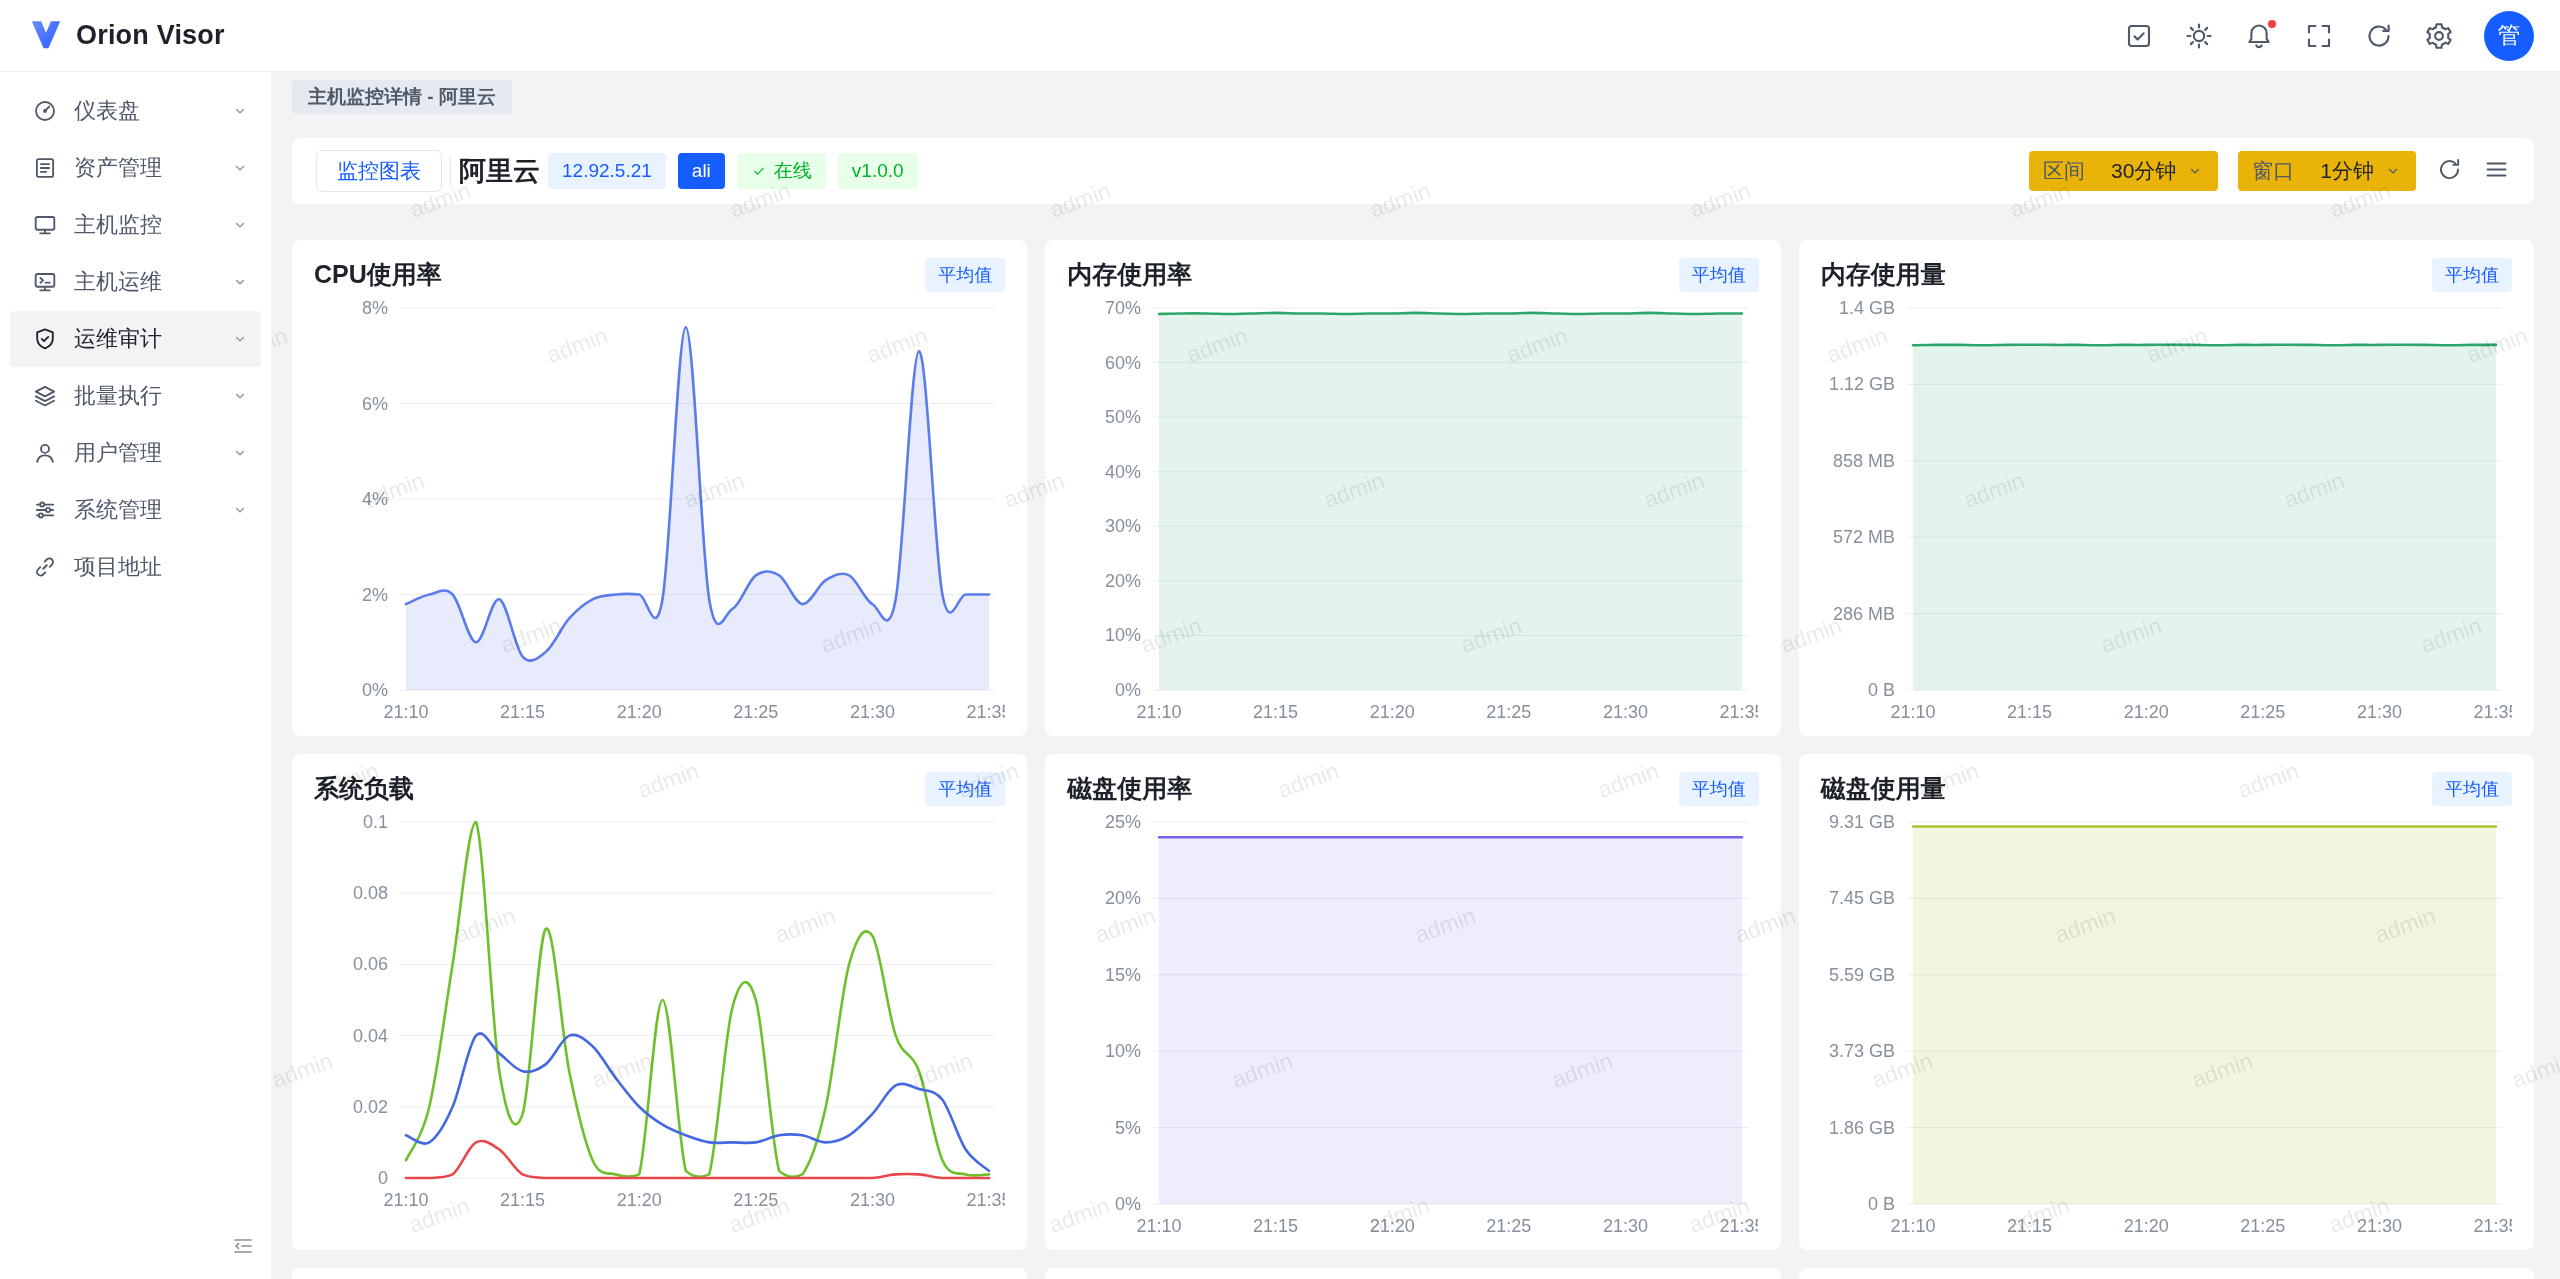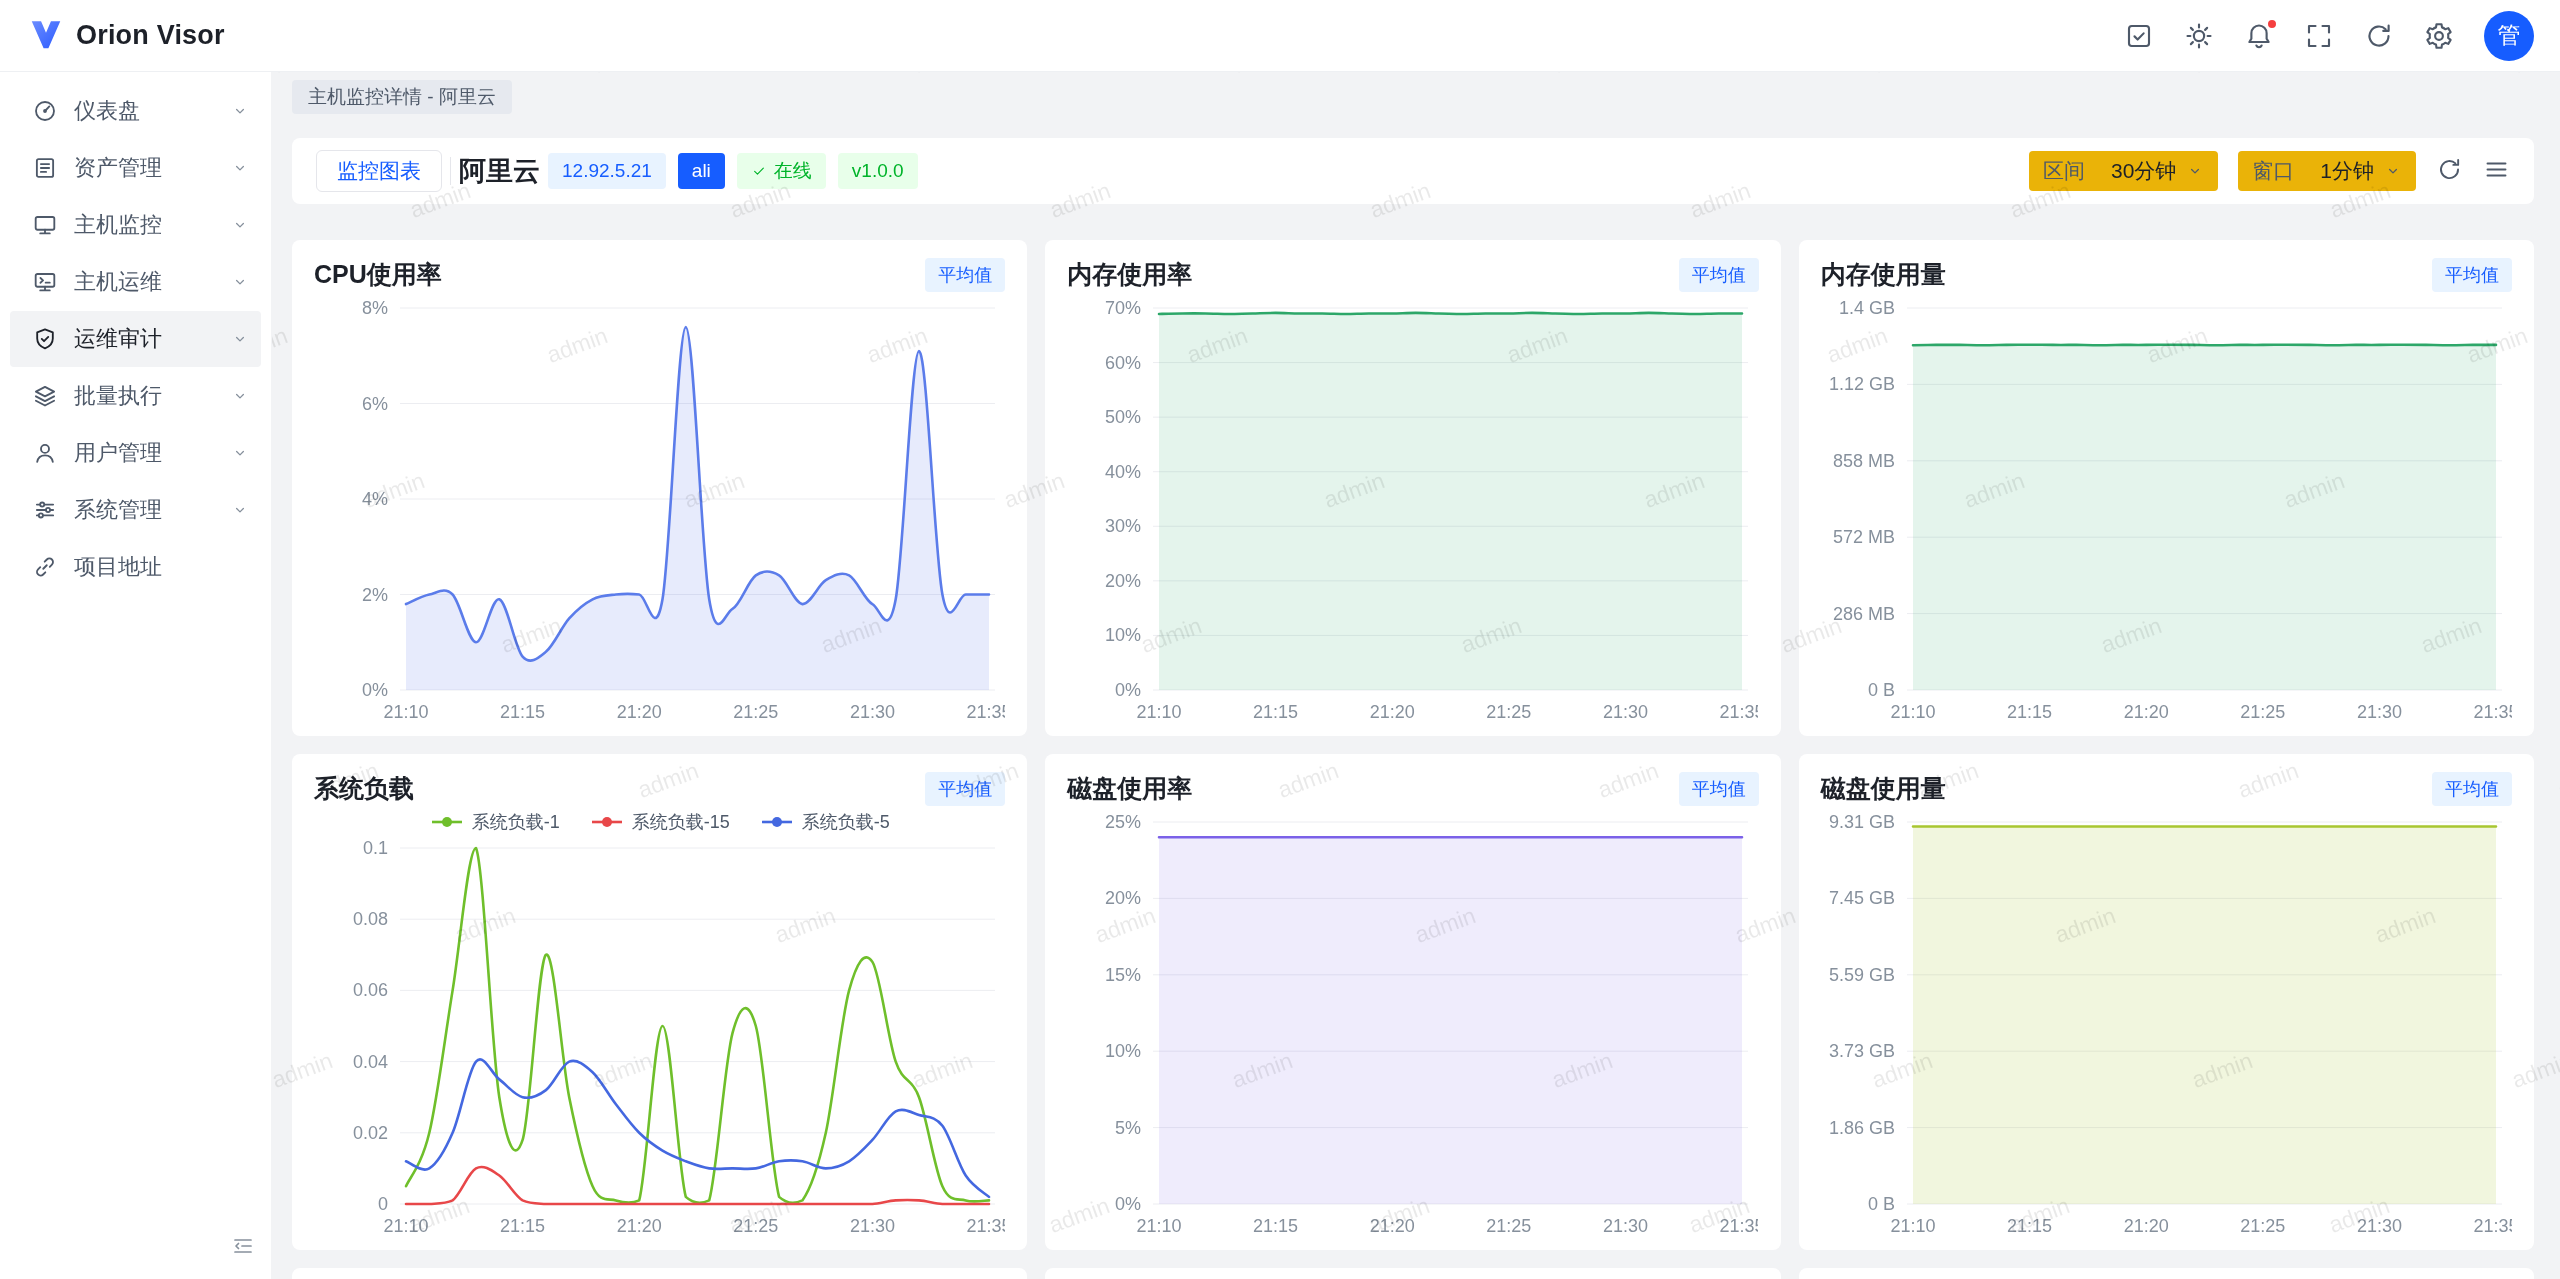--- a/index.html
+++ b/index.html
@@ -29,21 +29,21 @@
   .side-item.active { background:#f2f3f5; color:#1d2129; }
   .side-item .s-icon { display:flex; margin-right:16px; }
   .side-label { flex:1; white-space:nowrap; }
   .side-chev { color:#86909c; display:flex; }
   .collapse-btn { position:absolute; right:16px; bottom:18px; background:none; border:none; color:#86909c;
                   cursor:pointer; display:flex; }
 
   .content { flex:1; padding:8px 26px 0 20px; position:relative; overflow:hidden; background:#f2f3f5; }
 
   
-  .tabbar { margin-bottom:24px; }
+  .tabbar { margin-bottom:24px;font-weight:bold; }
   .crumb-chip { display:inline-flex; align-items:center; height:34px; padding:0 16px; background:#e6e9ef;
                 border-radius:4px; font-size:19px; color:#4e5969; cursor:pointer; }
 
   
   .toolbar { height:66px; background:#fff; border-radius:8px; display:flex; align-items:center;
              justify-content:space-between; padding:0 24px; margin-bottom:36px; }
   .toolbar-left { display:flex; align-items:center; gap:8px; }
   .chart-tab { height:42px; padding:0 20px; border:1px solid #e5e6eb; border-radius:6px; background:#fff;
                color:#165DFF; font-size:21px; cursor:pointer; }
   .vdiv { width:1px; height:28px; background:#e5e6eb; }
@@ -428,43 +428,20 @@
                 <text x="558.4" y="424" text-anchor="middle" fill="#86909c" font-size="18">21:30</text>
                 <text x="675" y="424" text-anchor="middle" fill="#86909c" font-size="18">21:35</text>
                 <path d="M 92 51.19810267857141 C 95.9 51.2 107.5 51.0 115.3 50.9 C 123.1 50.9 130.9 50.9 138.6 50.9 C 146.4 51.0 154.2 51.2 162.0 51.2 C 169.7 51.2 177.5 51.0 185.3 50.9 C 193.1 50.8 200.8 50.7 208.6 50.7 C 216.4 50.7 224.1 50.9 231.9 50.9 C 239.7 51.0 247.5 50.9 255.2 50.9 C 263.0 51.0 270.8 51.2 278.6 51.2 C 286.3 51.2 294.1 51.0 301.9 50.9 C 309.7 50.9 317.4 51.0 325.2 50.9 C 333.0 50.9 340.7 50.7 348.5 50.7 C 356.3 50.7 364.1 50.8 371.8 50.9 C 379.6 51.0 387.4 51.2 395.2 51.2 C 402.9 51.2 410.7 51.0 418.5 50.9 C 426.3 50.9 434.0 51.0 441.8 50.9 C 449.6 50.9 457.3 50.7 465.1 50.7 C 472.9 50.7 480.7 50.8 488.4 50.9 C 496.2 51.0 504.0 51.2 511.8 51.2 C 519.5 51.2 527.3 51.0 535.1 50.9 C 542.9 50.9 550.6 51.0 558.4 50.9 C 566.2 50.9 573.9 50.7 581.7 50.7 C 589.5 50.7 597.3 50.8 605.0 50.9 C 612.8 51.0 620.6 51.2 628.4 51.2 C 636.1 51.2 643.9 51.0 651.7 50.9 C 659.5 50.9 671.1 50.9 675.0 50.9 L 675.0 396 L 92.0 396 Z" fill="rgba(45,167,105,0.13)"></path>
                 <path d="M 92 51.19810267857141 C 95.9 51.2 107.5 51.0 115.3 50.9 C 123.1 50.9 130.9 50.9 138.6 50.9 C 146.4 51.0 154.2 51.2 162.0 51.2 C 169.7 51.2 177.5 51.0 185.3 50.9 C 193.1 50.8 200.8 50.7 208.6 50.7 C 216.4 50.7 224.1 50.9 231.9 50.9 C 239.7 51.0 247.5 50.9 255.2 50.9 C 263.0 51.0 270.8 51.2 278.6 51.2 C 286.3 51.2 294.1 51.0 301.9 50.9 C 309.7 50.9 317.4 51.0 325.2 50.9 C 333.0 50.9 340.7 50.7 348.5 50.7 C 356.3 50.7 364.1 50.8 371.8 50.9 C 379.6 51.0 387.4 51.2 395.2 51.2 C 402.9 51.2 410.7 51.0 418.5 50.9 C 426.3 50.9 434.0 51.0 441.8 50.9 C 449.6 50.9 457.3 50.7 465.1 50.7 C 472.9 50.7 480.7 50.8 488.4 50.9 C 496.2 51.0 504.0 51.2 511.8 51.2 C 519.5 51.2 527.3 51.0 535.1 50.9 C 542.9 50.9 550.6 51.0 558.4 50.9 C 566.2 50.9 573.9 50.7 581.7 50.7 C 589.5 50.7 597.3 50.8 605.0 50.9 C 612.8 51.0 620.6 51.2 628.4 51.2 C 636.1 51.2 643.9 51.0 651.7 50.9 C 659.5 50.9 671.1 50.9 675.0 50.9" fill="none" stroke="#2DA769" stroke-width="2.6" stroke-linecap="round" stroke-linejoin="round"></path>
               </svg></div>
           </div>
           <div class="card">
             <div class="card-head">
               <div class="card-title">系统负载</div>
               <div class="badge">平均值</div>
-            </div>
-            <div class="legend">
-              <span class="legend-entry">
-                <svg width="34" height="16">
-                  <line x1="2" y1="8" x2="32" y2="8" stroke="#6FBF2B" stroke-width="2.6"></line>
-                  <circle cx="17" cy="8" r="5" fill="#6FBF2B"></circle>
-                </svg>
-                <span>系统负载-1</span>
-              </span>
-              <span class="legend-entry">
-                <svg width="34" height="16">
-                  <line x1="2" y1="8" x2="32" y2="8" stroke="#E84749" stroke-width="2.6"></line>
-                  <circle cx="17" cy="8" r="5" fill="#E84749"></circle>
-                </svg>
-                <span>系统负载-15</span>
-              </span>
-              <span class="legend-entry">
-                <svg width="34" height="16">
-                  <line x1="2" y1="8" x2="32" y2="8" stroke="#4468E0" stroke-width="2.6"></line>
-                  <circle cx="17" cy="8" r="5" fill="#4468E0"></circle>
-                </svg>
-                <span>系统负载-5</span>
-              </span>
             </div>
             <div class="plot"><svg width="691" height="408">
                 <line x1="86" y1="370" x2="681" y2="370" stroke="#ecedf1" stroke-width="1"></line>
                 <text x="74" y="376" text-anchor="end" fill="#86909c" font-size="18">0</text>
                 <line x1="86" y1="298.8" x2="681" y2="298.8" stroke="#ecedf1" stroke-width="1"></line>
                 <text x="74" y="304.8" text-anchor="end" fill="#86909c" font-size="18">0.02</text>
                 <line x1="86" y1="227.6" x2="681" y2="227.6" stroke="#ecedf1" stroke-width="1"></line>
                 <text x="74" y="233.6" text-anchor="end" fill="#86909c" font-size="18">0.04</text>
                 <line x1="86" y1="156.4" x2="681" y2="156.4" stroke="#ecedf1" stroke-width="1"></line>
                 <text x="74" y="162.4" text-anchor="end" fill="#86909c" font-size="18">0.06</text>

